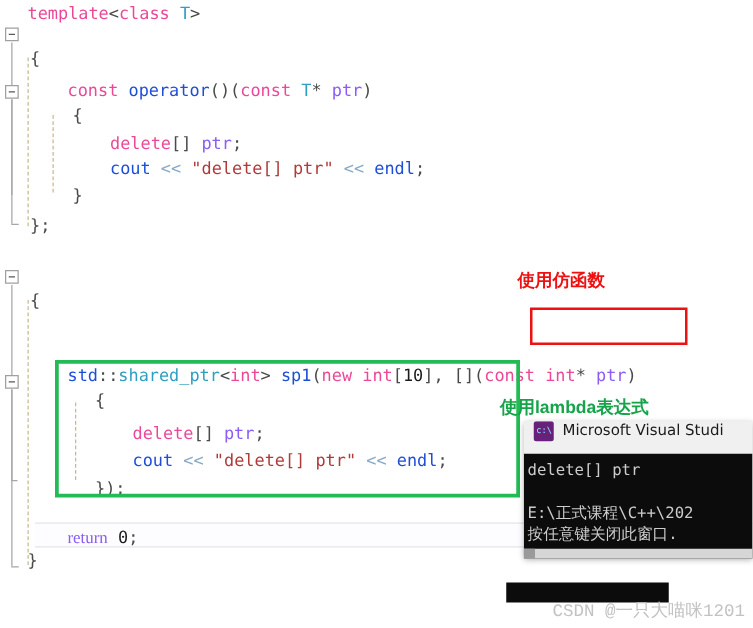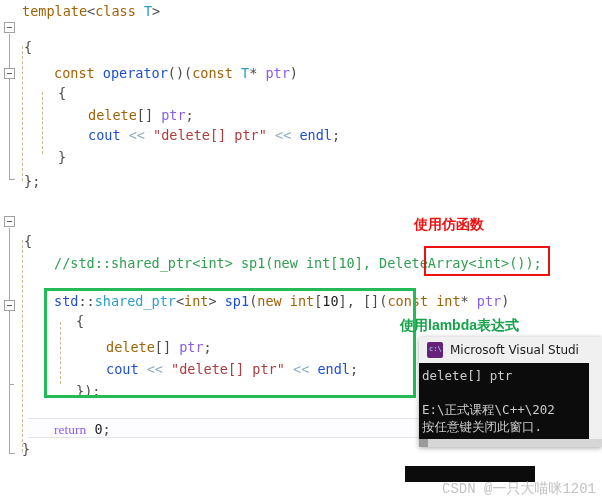--- a/index.html
+++ b/index.html
@@ -61,21 +61,21 @@
 
   
   .line {
     position: absolute;
     white-space: pre;
     font-family: "DejaVu Sans Mono", "Liberation Mono", monospace;
     font-size: 13.5px;
     line-height: 15px;
     color: #1c1c1c;
   }
-  .kw   { color: #a16207; }      
+  .kw   { color: #ec4899; }      
   .cls  { color: #2e9fc0; }      
   .str  { color: #b03a3a; }      
   .cmt  { color: #2f9e4f; }      
   .op   { color: #8aa9c4; }      
   .plain{ color: #1d4ed8; }
   .id   { color: #8b5cf6; }      
   .ret  { color: #8b5cf6; font-family: Liberation Serif, serif; }      
   .num  { color: #1c1c1c; }
   .punc { color: #4a4a4a; }
 
@@ -118,21 +118,20 @@
     background: #f0f0f0;
     box-shadow: 0 1px 5px rgba(0,0,0,0.35);
     overflow: hidden;
   }
   #console-titlebar {
     position: absolute;
     left: 0; top: 0;
     width: 183px; height: 26px;
     background: #f0f0f0;
     display: flex;
-    align-items: center;
     padding-left: 8px;
     box-sizing: border-box;
   }
   #console-icon {
     width: 16px; height: 16px;
     background: #68217a;
     border-radius: 2px;
     position: relative;
     flex: 0 0 auto;
     margin-right: 7px;
@@ -149,21 +148,21 @@
   #console-title-text {
     font-family: "DejaVu Sans", "Liberation Sans", sans-serif;
     font-size: 12px;
     color: #1b1b1b;
     white-space: nowrap;
     overflow: hidden;
   }
   #console-body {
     position: absolute;
     left: 0; top: 26px;
-    width: 170px; height: 84px;
+    width: 183px; height: 84px;
     background: #0c0c0c;
     color: #cccccc;
     font-family: "DejaVu Sans Mono", "Liberation Mono", monospace;
     font-size: 12.5px;
     line-height: 17px;
     padding: 4px 0 0 3px;
     box-sizing: border-box;
     overflow: hidden;
   }
   .console-line { white-space: pre; }
@@ -240,21 +239,20 @@
 
   <div class="line" style="left:88px; top:128px;"><span class="plain">cout</span> <span class="op">&lt;&lt;</span> <span class="str">"delete[] ptr"</span> <span class="op">&lt;&lt;</span> <span class="plain">endl</span><span class="punc">;</span></div>
 
   <div class="line punc" style="left:58px; top:150px;">}</div>
 
   <div class="line punc" style="left:24px; top:174px;">};</div>
 
 
   <div class="line punc" style="left:24px; top:234px;">{</div>
 
-  <div class="line cmt" style="left:54px; top:256px;">//std::shared_ptr&lt;int&gt; sp1(new int[10], DeleteArray&lt;int&gt;());</div>
 
   <div class="line" style="left:54px; top:294px;"><span class="plain">std</span><span class="punc">::</span><span class="cls">shared_ptr</span><span class="punc">&lt;</span><span class="kw">int</span><span class="punc">&gt; </span><span class="plain">sp1</span><span class="punc">(</span><span class="kw">new</span> <span class="kw">int</span><span class="punc">[</span><span class="num">10</span><span class="punc">], [](</span><span class="kw">const</span> <span class="kw">int</span><span class="punc">* </span><span class="id">ptr</span><span class="punc">)</span></div>
 
   <div class="line punc" style="left:76px; top:314px;">{</div>
 
   <div class="line" style="left:106px; top:340px;"><span class="kw">delete</span><span class="punc">[] </span><span class="id">ptr</span><span class="punc">;</span></div>
 
   <div class="line" style="left:106px; top:362px;"><span class="plain">cout</span> <span class="op">&lt;&lt;</span> <span class="str">"delete[] ptr"</span> <span class="op">&lt;&lt;</span> <span class="plain">endl</span><span class="punc">;</span></div>
 
   <div class="line punc" style="left:76px; top:384px;">});</div>

